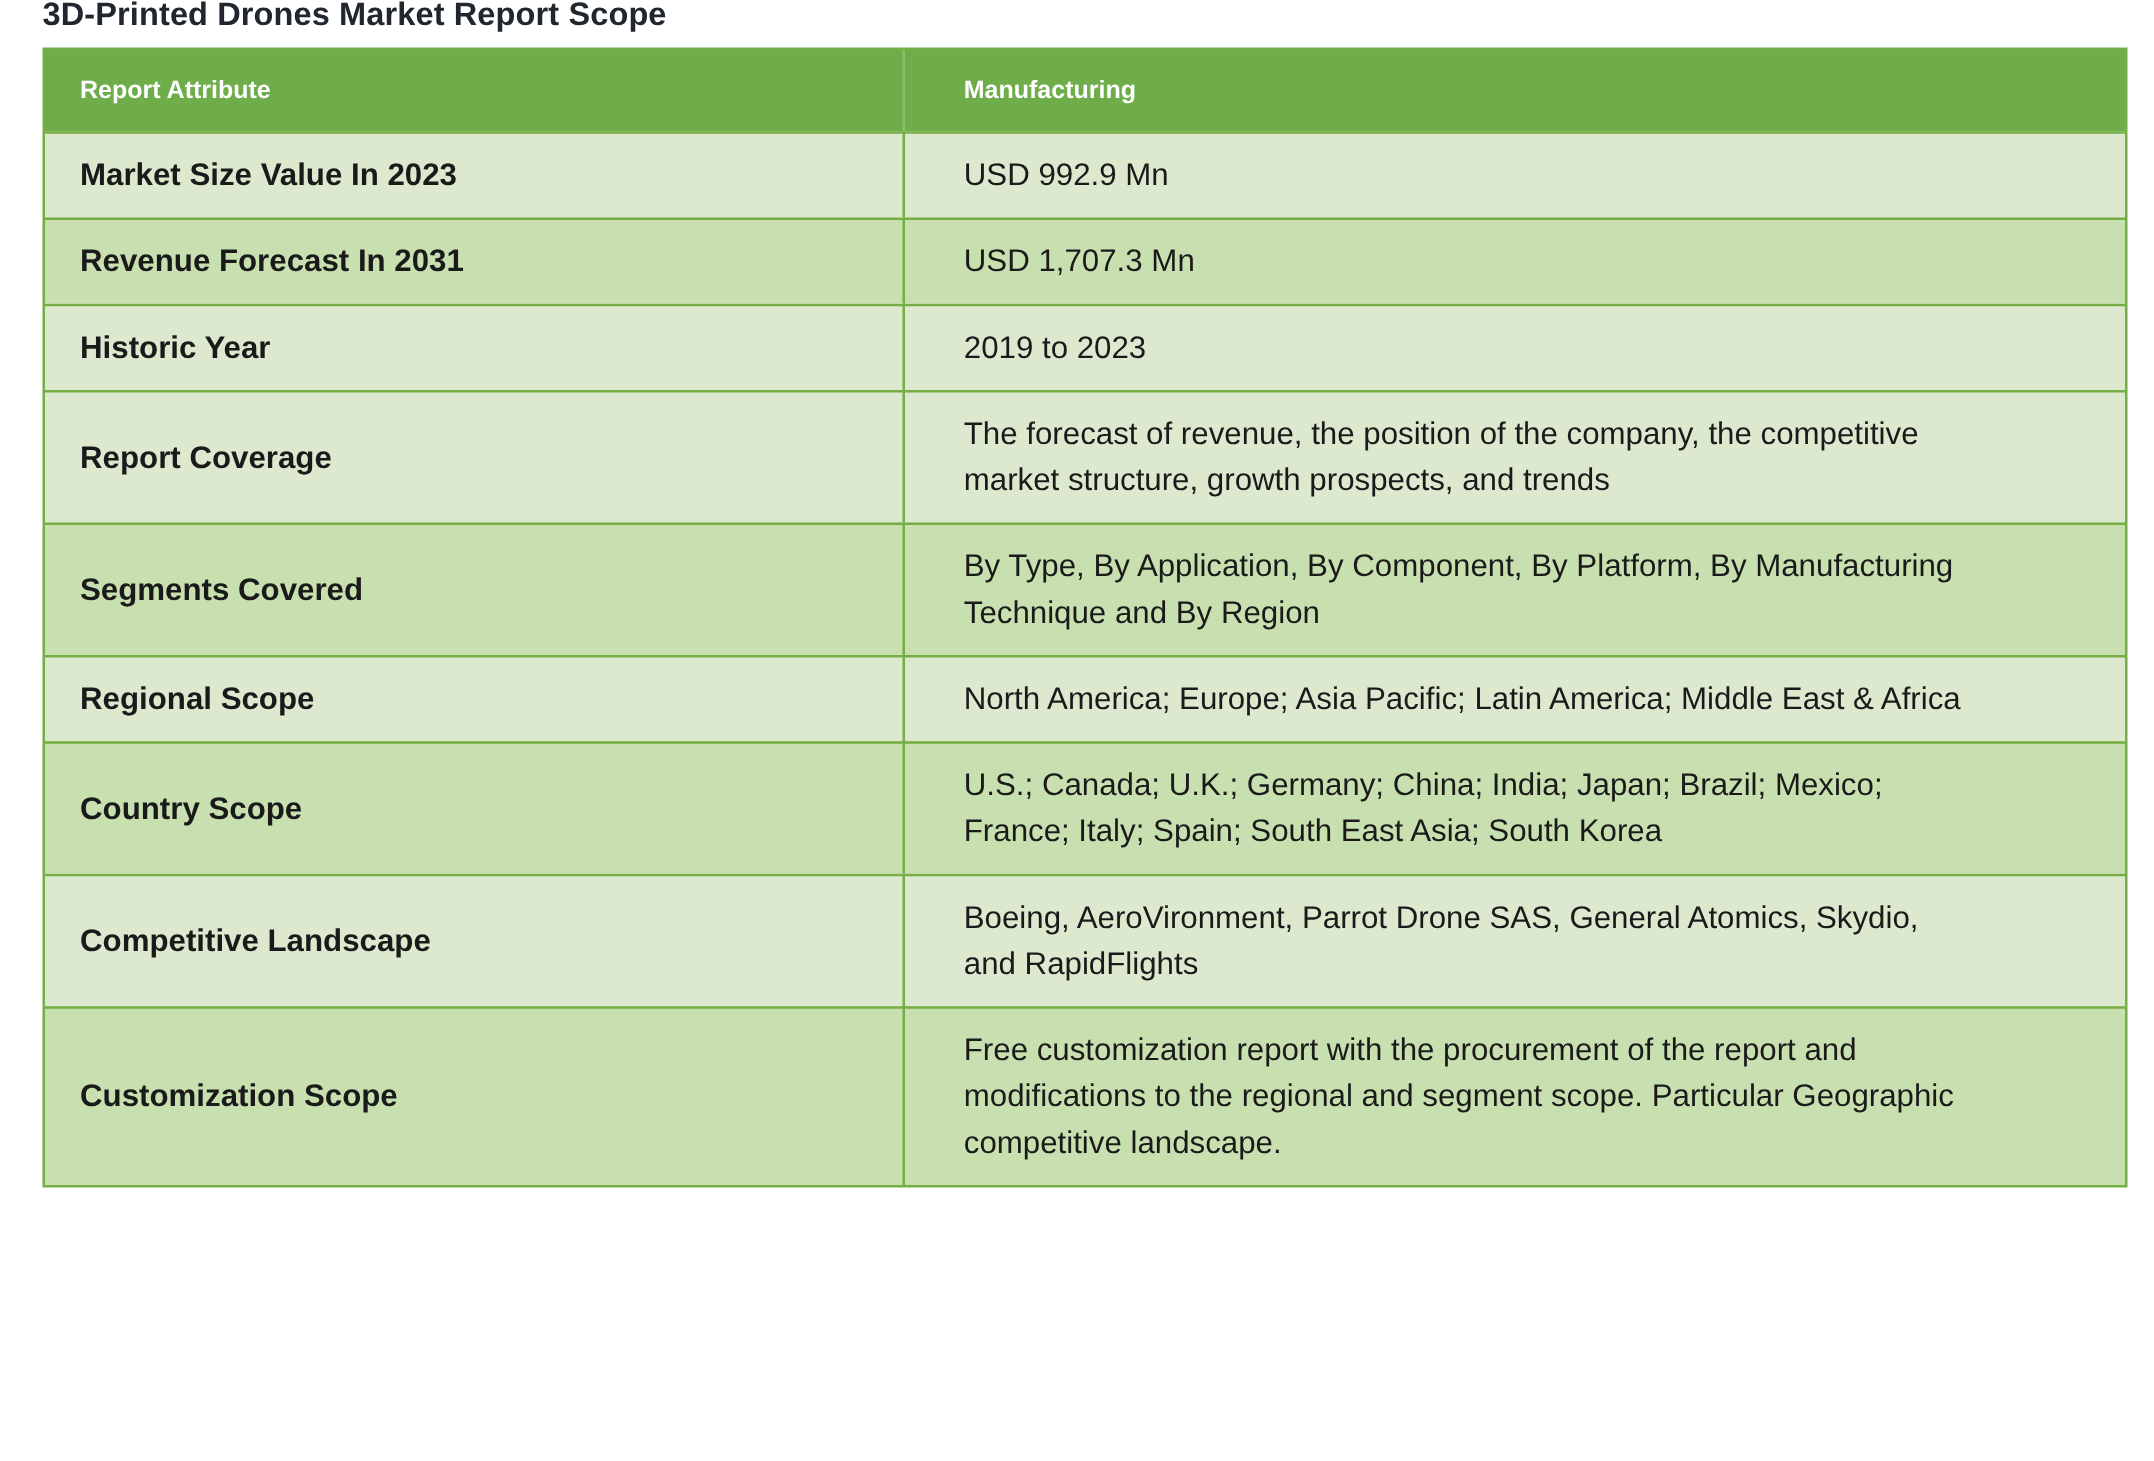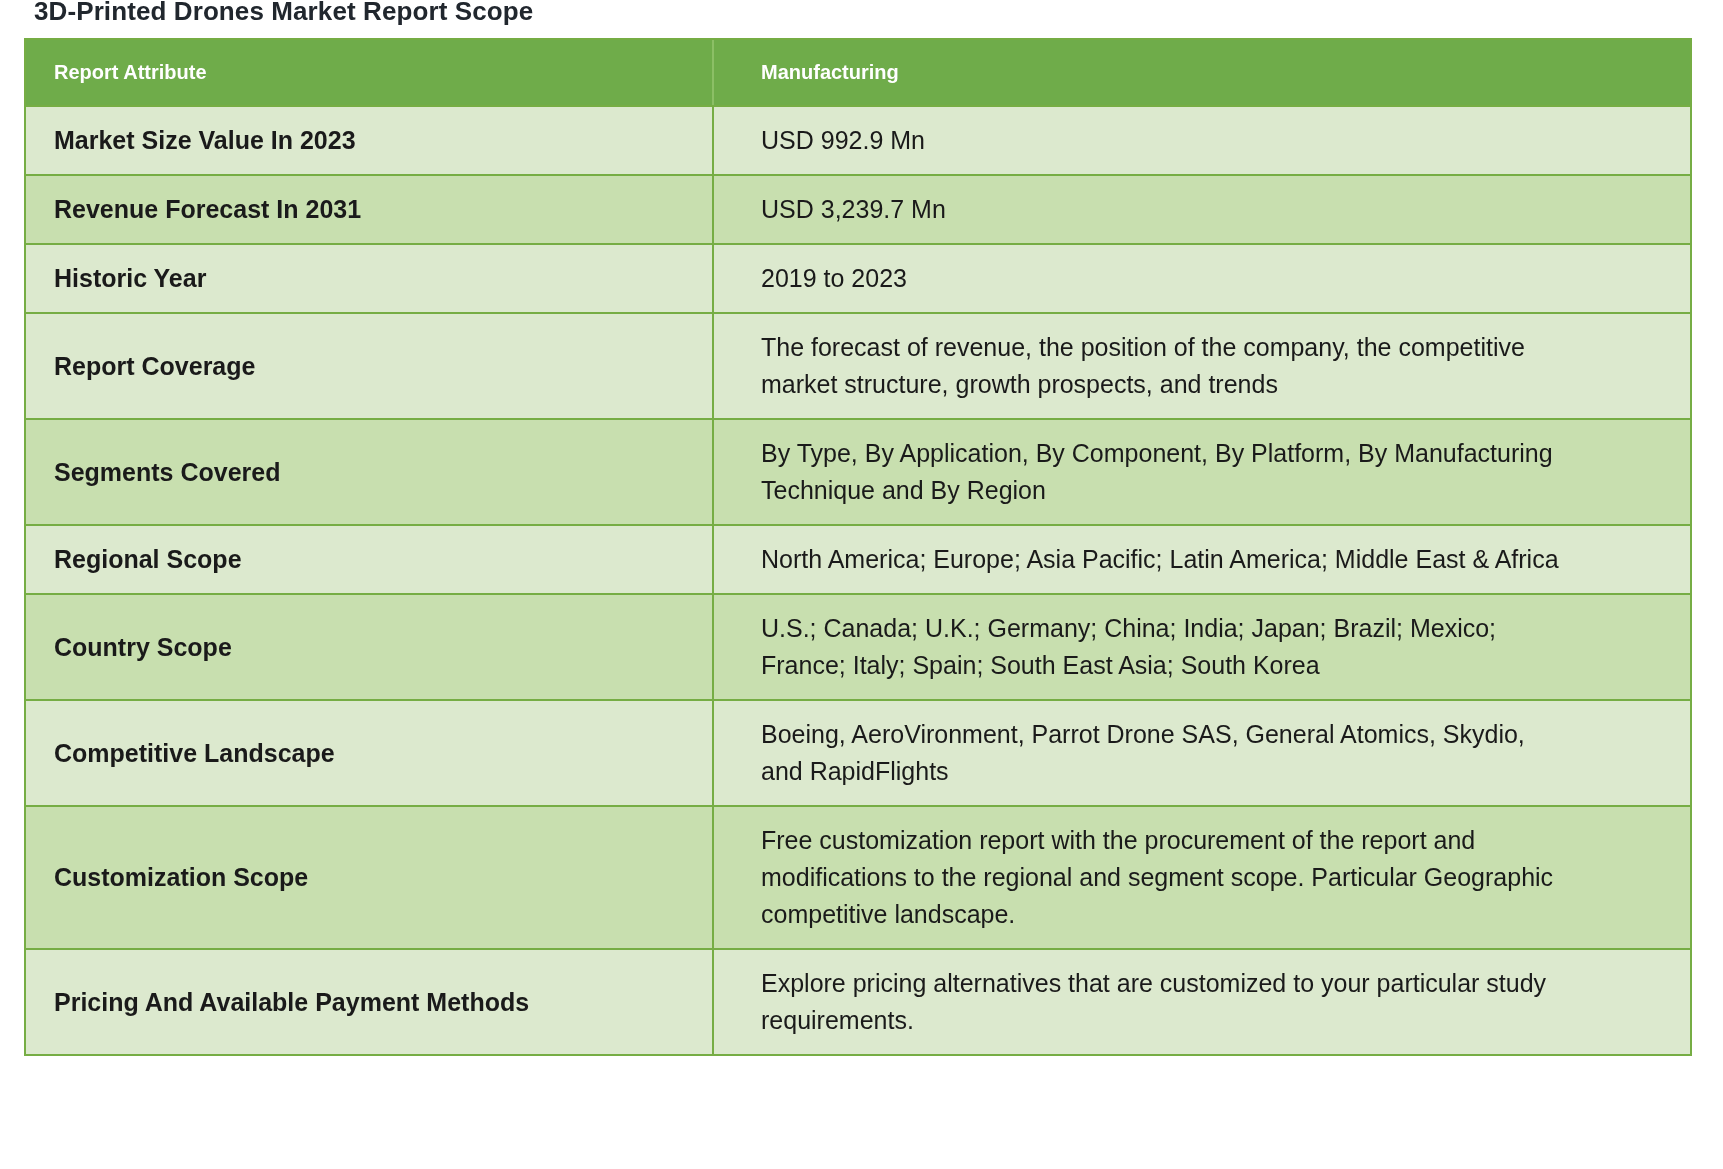--- a/index.html
+++ b/index.html
@@ -32,21 +32,21 @@
     top: -4px;
     margin: 0;
     font-size: 26px;
     font-weight: 800;
     color: var(--title-text);
     letter-spacing: 0.1px;
     white-space: nowrap;
   }
   table.scope-table {
     position: absolute;
-    left: 24px;
+    left: 34px;
     top: 38px;
     width: 1664px;
     border-collapse: separate;
     border-spacing: 0;
     table-layout: fixed;
     border: 2px solid var(--border);
   }
   col.col-attr { width: 688px; }
   col.col-spec { width: 976px; }
   thead th {
@@ -99,21 +99,21 @@
     <tbody>
         <tr class="row-light">
     <td class="attr">Market Size Value In 2023</td>
     <td class="spec">
       <div class="spec-text">USD 992.9 Mn</div>
     </td>
   </tr>
         <tr class="row-dark">
     <td class="attr">Revenue Forecast In 2031</td>
     <td class="spec">
-      <div class="spec-text">USD 3,239.7 Mn</div>
+      <div class="spec-text">USD 1,707.3 Mn</div>
     </td>
   </tr>
         <tr class="row-light">
     <td class="attr">Historic Year</td>
     <td class="spec">
       <div class="spec-text">2019 to 2023</div>
     </td>
   </tr>
         <tr class="row-light">
     <td class="attr">Report Coverage</td>
@@ -144,21 +144,15 @@
     <td class="spec">
       <div class="spec-text">Boeing, AeroVironment, Parrot Drone SAS, General Atomics, Skydio, and RapidFlights</div>
     </td>
   </tr>
         <tr class="row-dark">
     <td class="attr">Customization Scope</td>
     <td class="spec">
       <div class="spec-text">Free customization report with the procurement of the report and modifications to the regional and segment scope. Particular Geographic competitive landscape.</div>
     </td>
   </tr>
-        <tr class="row-light">
-    <td class="attr">Pricing And Available Payment Methods</td>
-    <td class="spec">
-      <div class="spec-text">Explore pricing alternatives that are customized to your particular study requirements.</div>
-    </td>
-  </tr>
       </tbody>
   </table>
 </div>
 
 </body></html>

